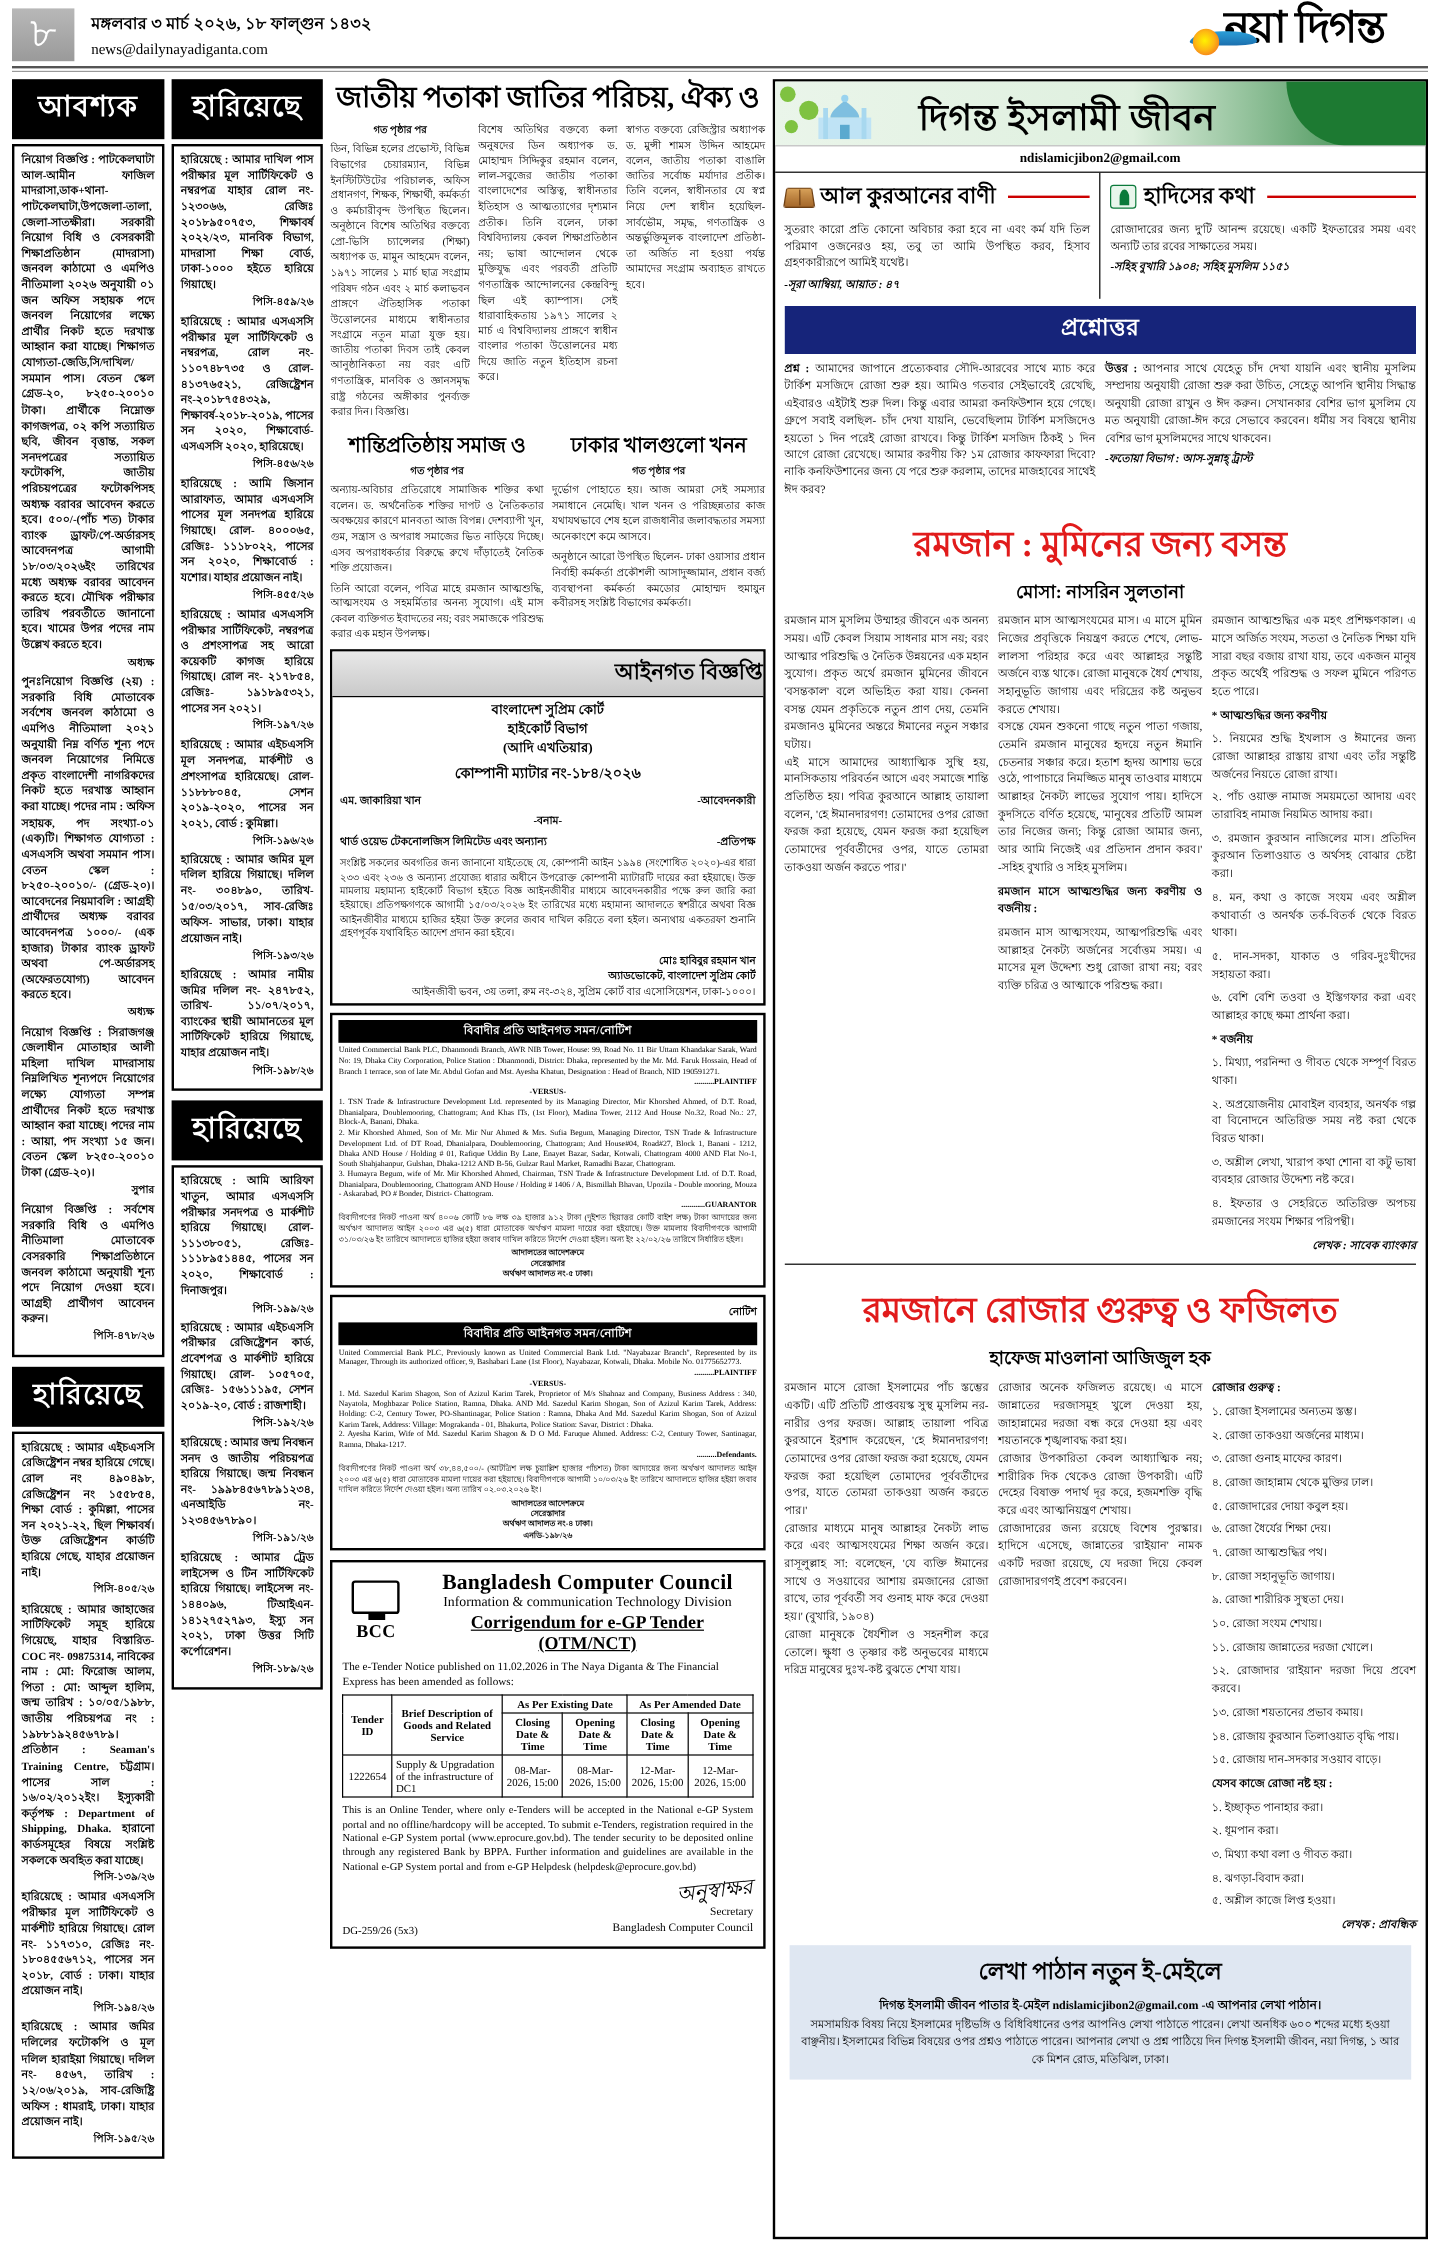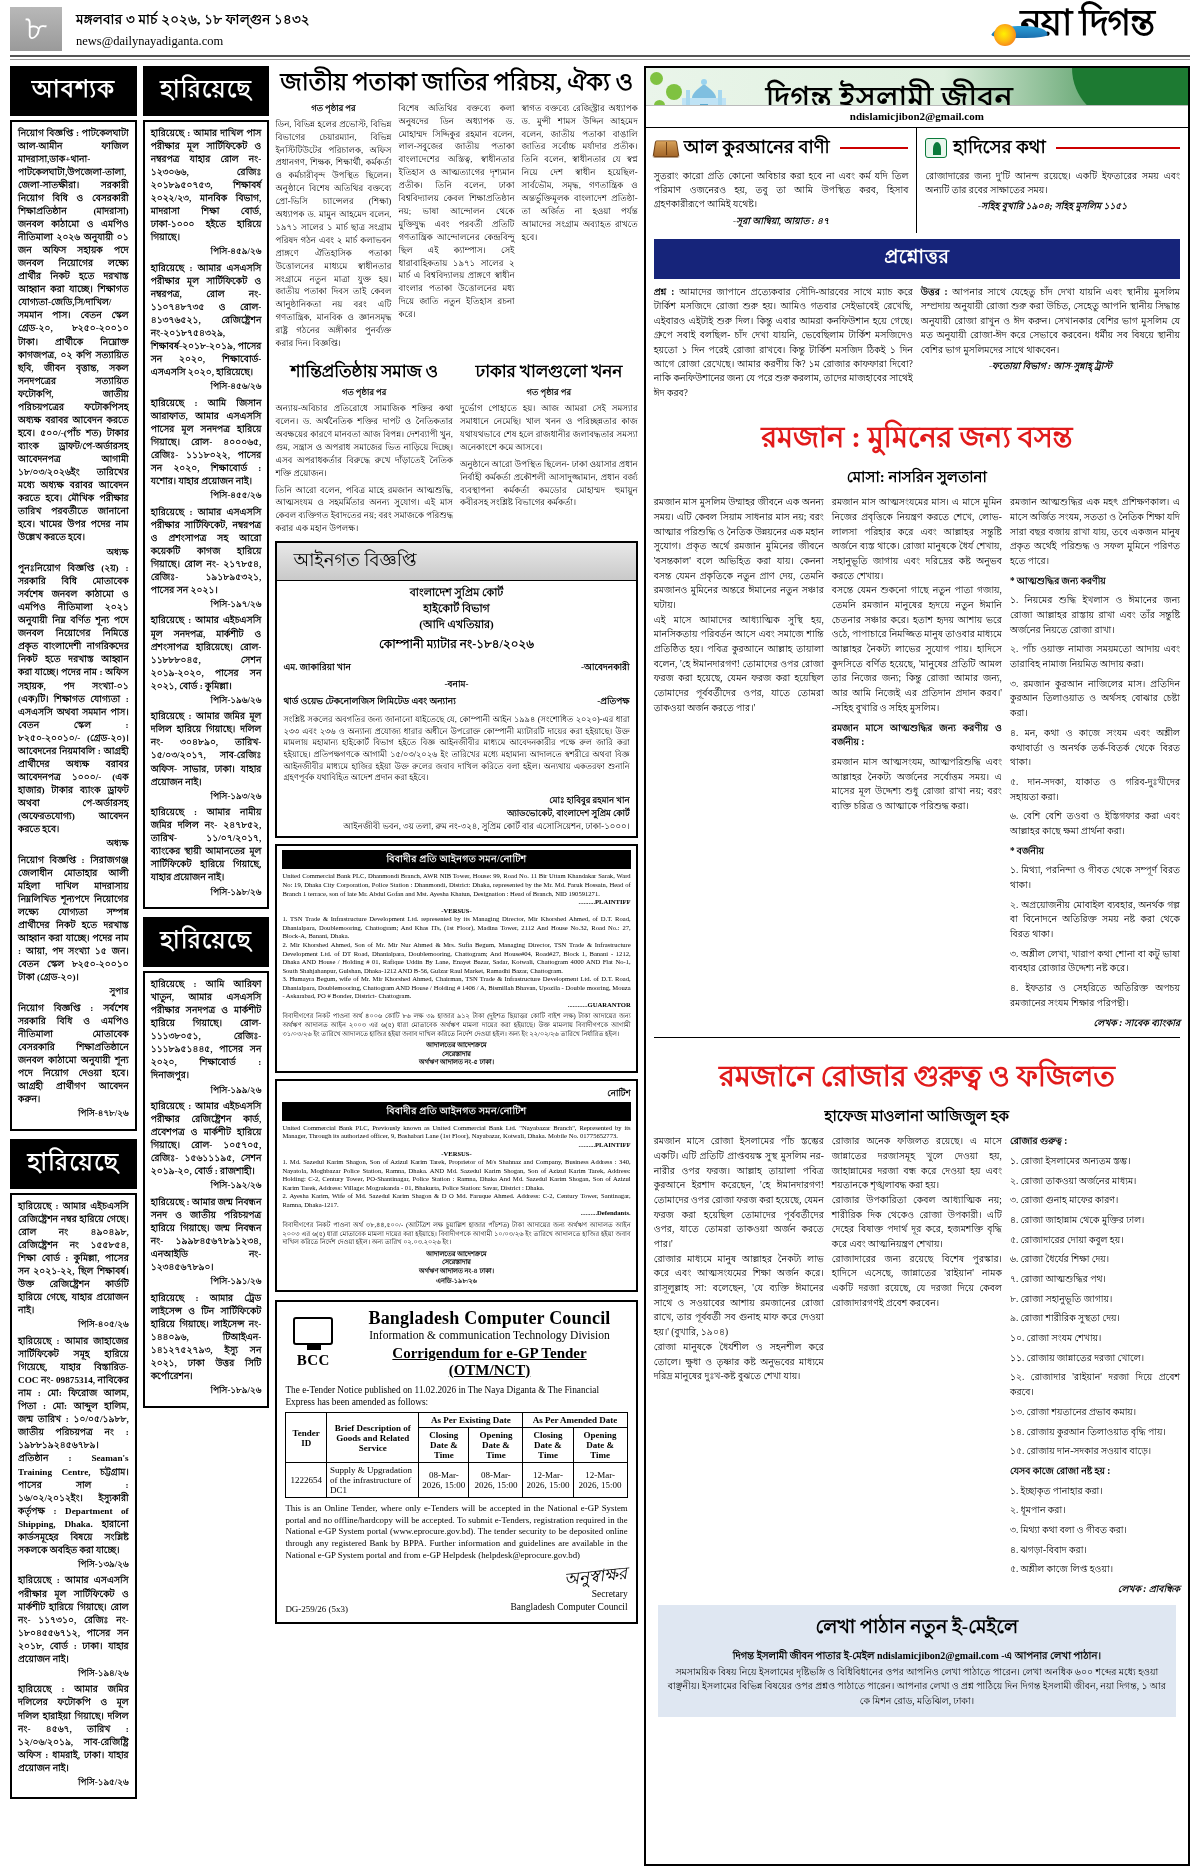--- a/index.html
+++ b/index.html
@@ -87,21 +87,21 @@
   .contfrom { font-size: 8.4px; font-weight: bold; text-align: center; margin-bottom: 2px; }
   .subhead {
     font-size: 17px; font-weight: bold; text-align: center;
     line-height: 1.2; padding: 6px 0 4px; letter-spacing: -.2px;
   }
 
   
   .legalbox { border: 2px solid #000; margin-top: 6px; padding: 0; }
   .legal-band {
     background: linear-gradient(180deg,#e8e8e8,#c9c9c9);
-    text-align: left; font-size: 18px; font-weight: normal; padding: 3px 16px;
+    text-align: right; font-size: 18px; font-weight: bold; padding: 3px 0;
     border-bottom: 1px solid #000;
   }
   .legal-ct { text-align: center; font-size: 11px; font-weight: bold; line-height: 1.45; padding: 4px 4px 2px; }
   .legal-case { text-align: center; font-size: 12px; font-weight: bold; padding-bottom: 3px; }
   .legal-body { font-size: 8.2px; line-height: 1.42; padding: 3px 6px 6px; text-align: justify; }
   .legal-party { font-size: 9px; font-weight: bold; padding: 2px 6px; }
   .legal-vs { text-align: center; font-size: 9px; font-weight: bold; }
   .legal-sign { text-align: right; font-size: 8.6px; font-weight: bold; line-height: 1.5; padding: 4px 6px; }
 
   
@@ -138,21 +138,21 @@
   table.tender td.desc { text-align: left; }
   .bcc-foot { font-size: 8.8px; line-height: 1.32; margin-top: 5px; text-align: justify; }
   .bcc-sign { text-align: right; margin-top: 4px; font-size: 9.5px; line-height: 1.35; }
   .sig-scribble { font-family: "DejaVu Serif", serif; font-style: italic; font-size: 17px; transform: rotate(-6deg); display: inline-block; }
   .bcc-ref { font-size: 9px; margin-top: 2px; }
   .bcc-bottomrow { display: flex; justify-content: space-between; align-items: flex-end; }
 
   
   .ipanel { border: 2px solid #000; height: 100%; padding: 0; }
   .ibanner {
-    height: 38px; position: relative; overflow: hidden;
+    height: 54px; position: relative; overflow: hidden;
     background: linear-gradient(90deg,#eaf5ea 0%, #dff0df 55%, #1d7a32 100%);
     border-bottom: 1px solid #bbb;
   }
   .ib-dots { position: absolute; left: 4px; top: 4px; }
   .ib-dot { width: 13px; height: 13px; border-radius: 50%; background: #7fc241; position: absolute; }
   .ib-mosque {
     position: absolute; left: 34px; top: 8px; width: 48px; height: 40px;
   }
   .ibanner-title {
     position: absolute; left: 120px; top: 6px;
@@ -184,21 +184,21 @@
   }
   .icon-hadith {
     width: 22px; height: 20px; border: 1.5px solid #0b7a3b; border-radius: 3px;
     background: #e8f6ec; position: relative;
   }
   .icon-hadith:after {
     content:""; position:absolute; left:7px; top:3px; width:8px; height:13px;
     background:#0b7a3b; border-radius: 50% 50% 0 0;
   }
   .itext { font-size: 9.3px; line-height: 1.55; text-align: justify; margin-top: 5px; }
-  .iref { font-style: italic; font-weight: bold; text-align: center; display: block; margin-top: 2px; font-size: 9.2px; }
+  .iref { font-style: italic; font-weight: bold; text-align: left; display: block; margin-top: 2px; font-size: 9.2px; }
   .blue-band {
     background: #16247a; color: #fff; text-align: center;
     font-size: 19px; font-weight: bold; padding: 3px 0 5px;
     margin: 6px 8px; letter-spacing: .5px;
   }
   .qa-wrap { display: flex; padding: 0 8px 6px; }
   .qa-wrap > div { flex: 1; font-size: 9.3px; line-height: 1.55; text-align: justify; }
   .qa-wrap > div:first-child { padding-right: 8px; }
   .redhead {
     color: #e11b1b; text-align: center; font-size: 29px; font-weight: bold;

